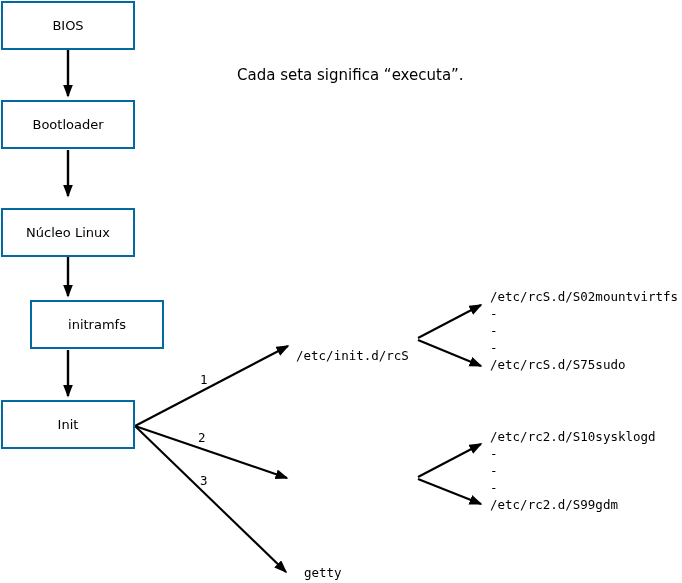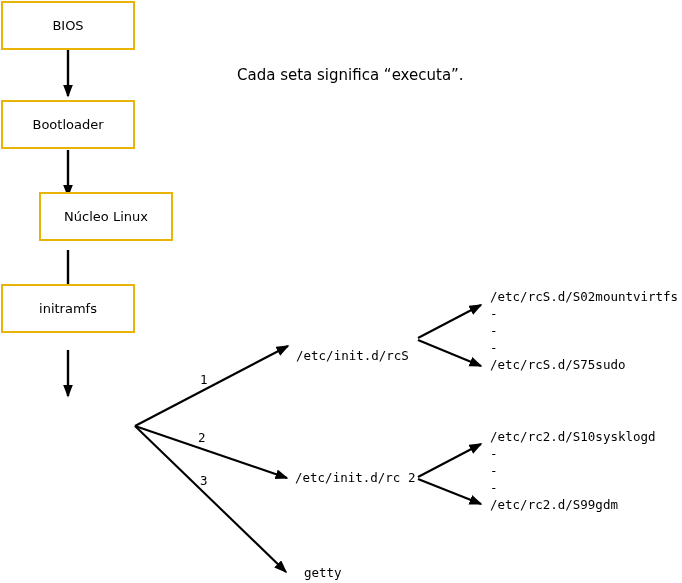--- a/index.html
+++ b/index.html
@@ -21,32 +21,32 @@
     left: 0;
     top: 0;
     width: 682px;
     height: 583px;
   }
   .box {
     position: absolute;
     left: 1px;
     width: 130px;
     height: 45px;
-    border: 2px solid #eab308;
+    border: 2px solid #0369a1;
     background: #ffffff;
     display: flex;
     align-items: center;
     justify-content: center;
     font-size: 13px;
     box-sizing: content-box;
   }
   .box-bios       { top: 1px; }
   .box-bootloader { top: 100px; }
-  .box-kernel     { top: 192px; margin-left: 38px; }
-  .box-initramfs  { top: 284px; }
+  .box-kernel     { top: 208px; }
+  .box-initramfs  { top: 300px; margin-left: 29px; }
   .box-init       { top: 400px; }
   .annotation {
     position: absolute;
     left: 237px;
     top: 67px;
     font-size: 15px;
     line-height: 17px;
     white-space: pre;
   }
   .mono {
@@ -103,27 +103,29 @@
   </div>
   <div class="box box-bootloader">
     <span>Bootloader</span>
   </div>
   <div class="box box-kernel">
     <span>Núcleo Linux</span>
   </div>
   <div class="box box-initramfs">
     <span>initramfs</span>
   </div>
+  <div class="box box-init">
+    <span>Init</span>
+  </div>
 
   <div class="mono num-1">1</div>
   <div class="mono num-2">2</div>
   <div class="mono num-3">3</div>
 
   <div class="mono lbl-rcs">/etc/init.d/rcS</div>
-  <div class="mono lbl-rc2">/etc/init.d/rc 2</div>
   <div class="mono lbl-getty">getty</div>
 
   <div class="mono script-list list-rcs">/etc/rcS.d/S02mountvirtfs
 -
 -
 -
 /etc/rcS.d/S75sudo</div>
   <div class="mono script-list list-rc2">/etc/rc2.d/S10sysklogd
 -
 -

